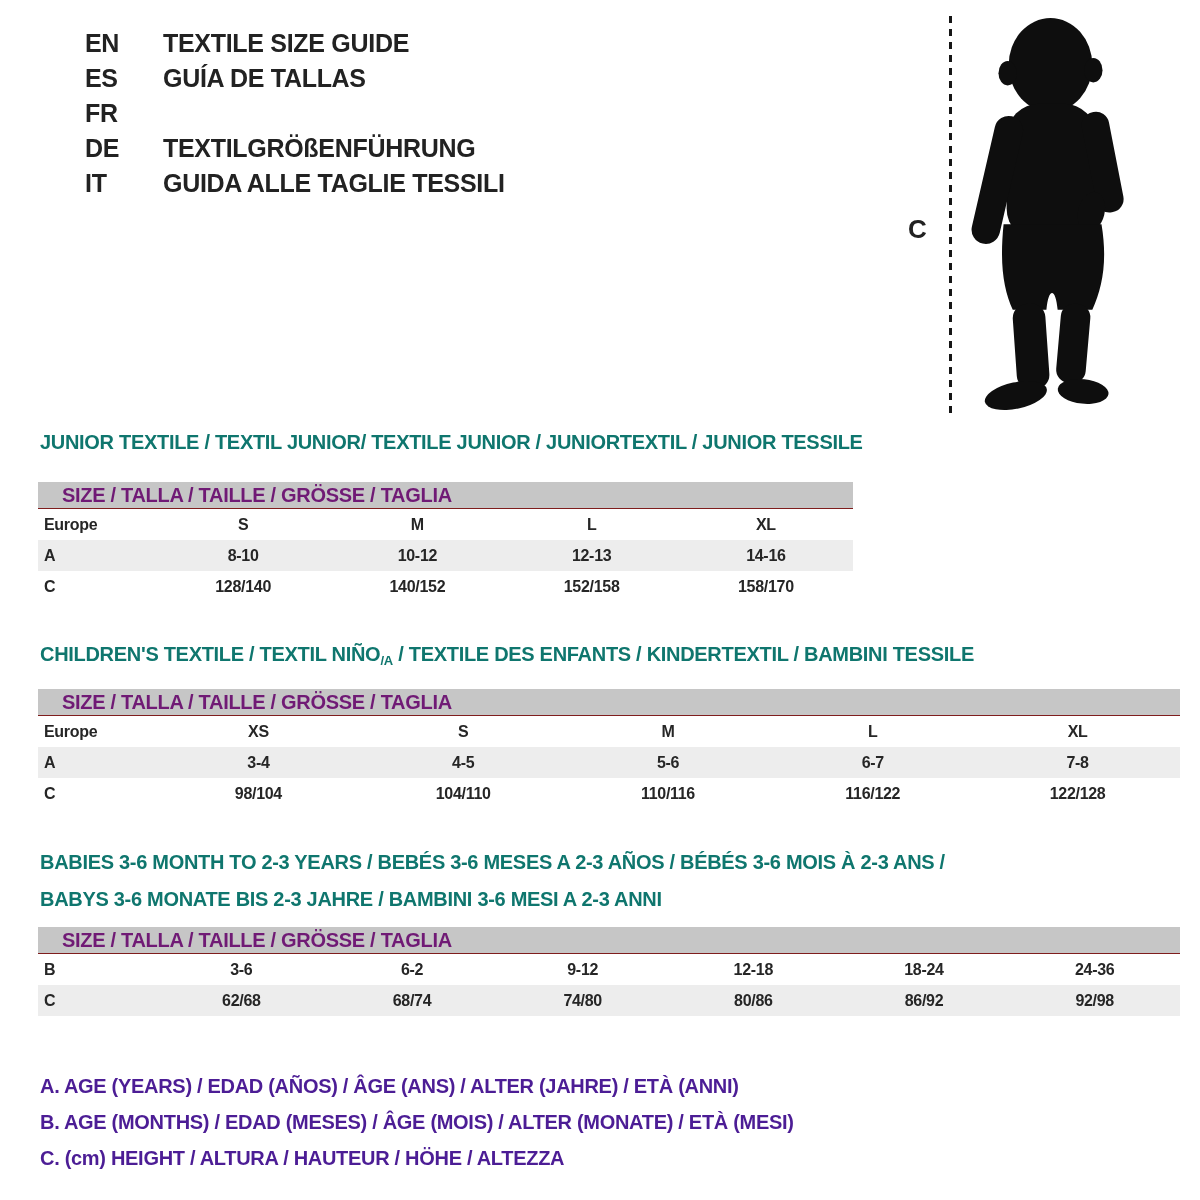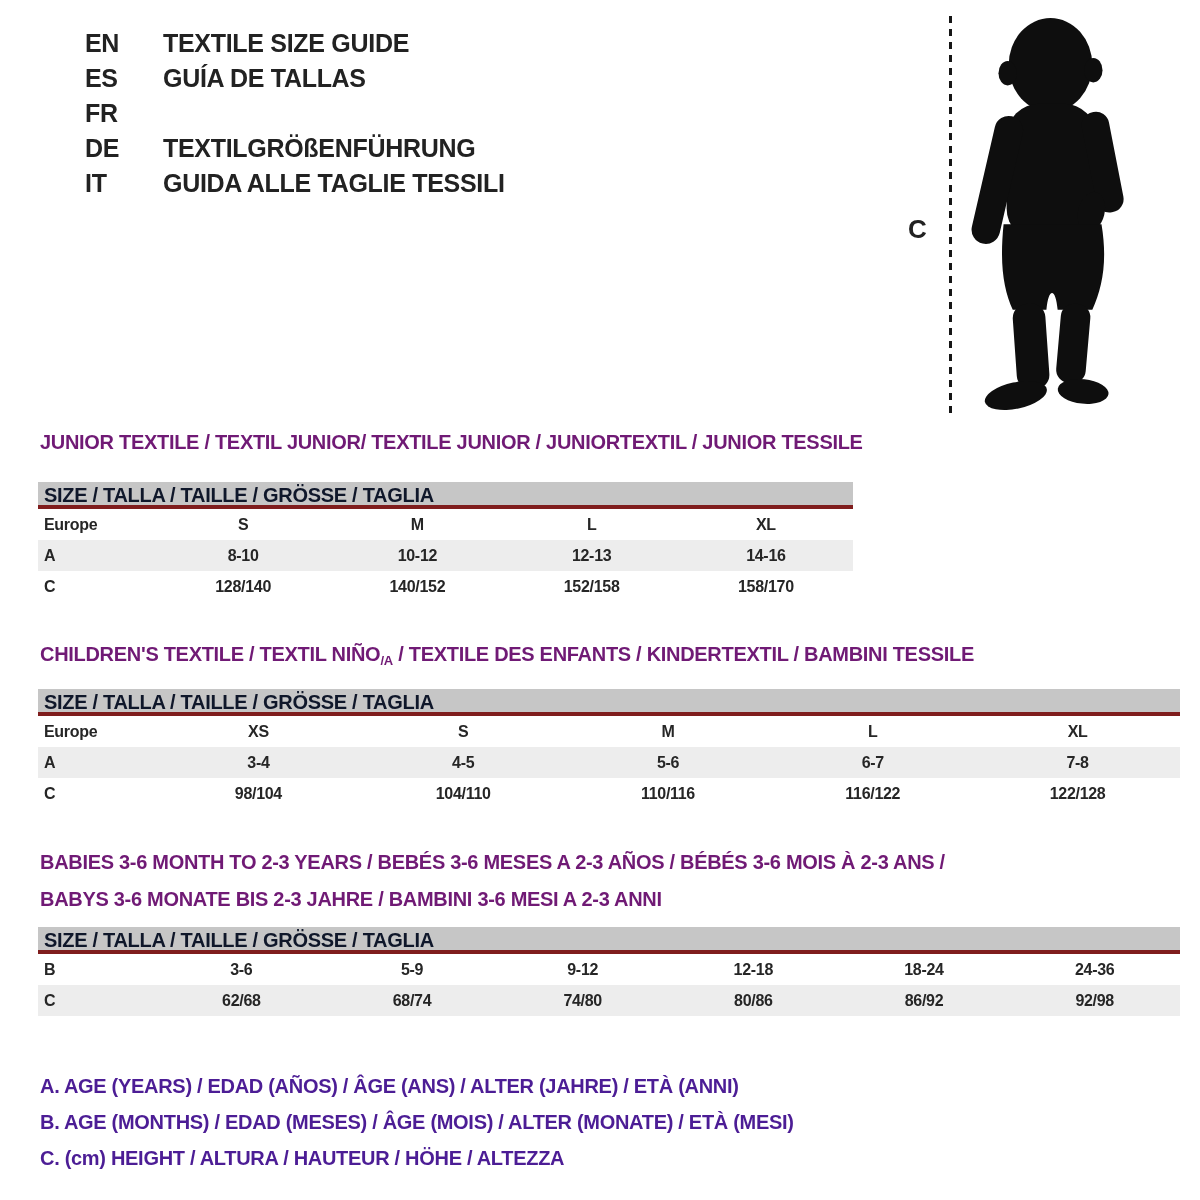--- a/index.html
+++ b/index.html
@@ -17,27 +17,27 @@
   .lang-code { width:78px; }
   .lang-title { white-space:nowrap; }
   
   .measure-line {
     position:absolute; left:949px; top:16px; width:3px; height:400px;
     background:repeating-linear-gradient(to bottom,#161616 0 7px,transparent 7px 13px);
   }
   .c-label { position:absolute; left:908px; top:214px; font-size:26px; }
   .baby-wrap { position:absolute; left:958px; top:12px; width:185px; height:408px; }
   
-  .sec-heading { position:absolute; font-size:20px; white-space:nowrap; color:#701a75; }
+  .sec-heading { position:absolute; font-size:20px; white-space:nowrap; color:#0f766e; }
   .sub { font-size:13px; vertical-align:-4px; letter-spacing:-0.2px; }
   
   .size-table { position:absolute; }
   .band {
-    height:27px; line-height:27px; background:#c6c6c6; color:#0f172a;
-    border-bottom:4px solid #7f1d1d; font-size:20px; padding-left:6px;
+    height:27px; line-height:27px; background:#c6c6c6; color:#701a75;
+    border-bottom:1px solid #7f1d1d; font-size:20px; padding-left:24px;
     white-space:nowrap; overflow:hidden;
   }
   .trow { display:grid; height:31px; line-height:31px; font-size:16px; color:#262626; }
   .trow.stripe { background:#ededed; }
   .rlabel { text-align:left; padding-left:6px; }
   .cell { text-align:center; }
   
   .legend { position:absolute; left:40px; top:1068px; }
   .legend-line { height:36px; line-height:36px; font-size:20px; white-space:nowrap; color:#4c1d95; }
 </style>
@@ -153,21 +153,21 @@
       </div>
     </div>
 
   <div class="sec-heading" style="left:40px; top:851px;">BABIES 3-6 MONTH TO 2-3 YEARS / BEBÉS 3-6 MESES A 2-3 AÑOS / BÉBÉS 3-6 MOIS À 2-3 ANS /</div>
   <div class="sec-heading" style="left:40px; top:888px;">BABYS 3-6 MONATE BIS 2-3 JAHRE / BAMBINI 3-6 MESI A 2-3 ANNI</div>
   <div class="size-table" style="left:38px; top:927px; width:1142px;">
       <div class="band">SIZE / TALLA / TAILLE / GRÖSSE / TAGLIA</div>
       <div class="trow" style="grid-template-columns: 118px repeat(6, 1fr);">
         <span class="rlabel">B</span>
         <span class="cell">3-6</span>
-        <span class="cell">5-9</span>
+        <span class="cell">6-2</span>
         <span class="cell">9-12</span>
         <span class="cell">12-18</span>
         <span class="cell">18-24</span>
         <span class="cell">24-36</span>
       </div>
       <div class="trow stripe" style="grid-template-columns: 118px repeat(6, 1fr);">
         <span class="rlabel">C</span>
         <span class="cell">62/68</span>
         <span class="cell">68/74</span>
         <span class="cell">74/80</span>

